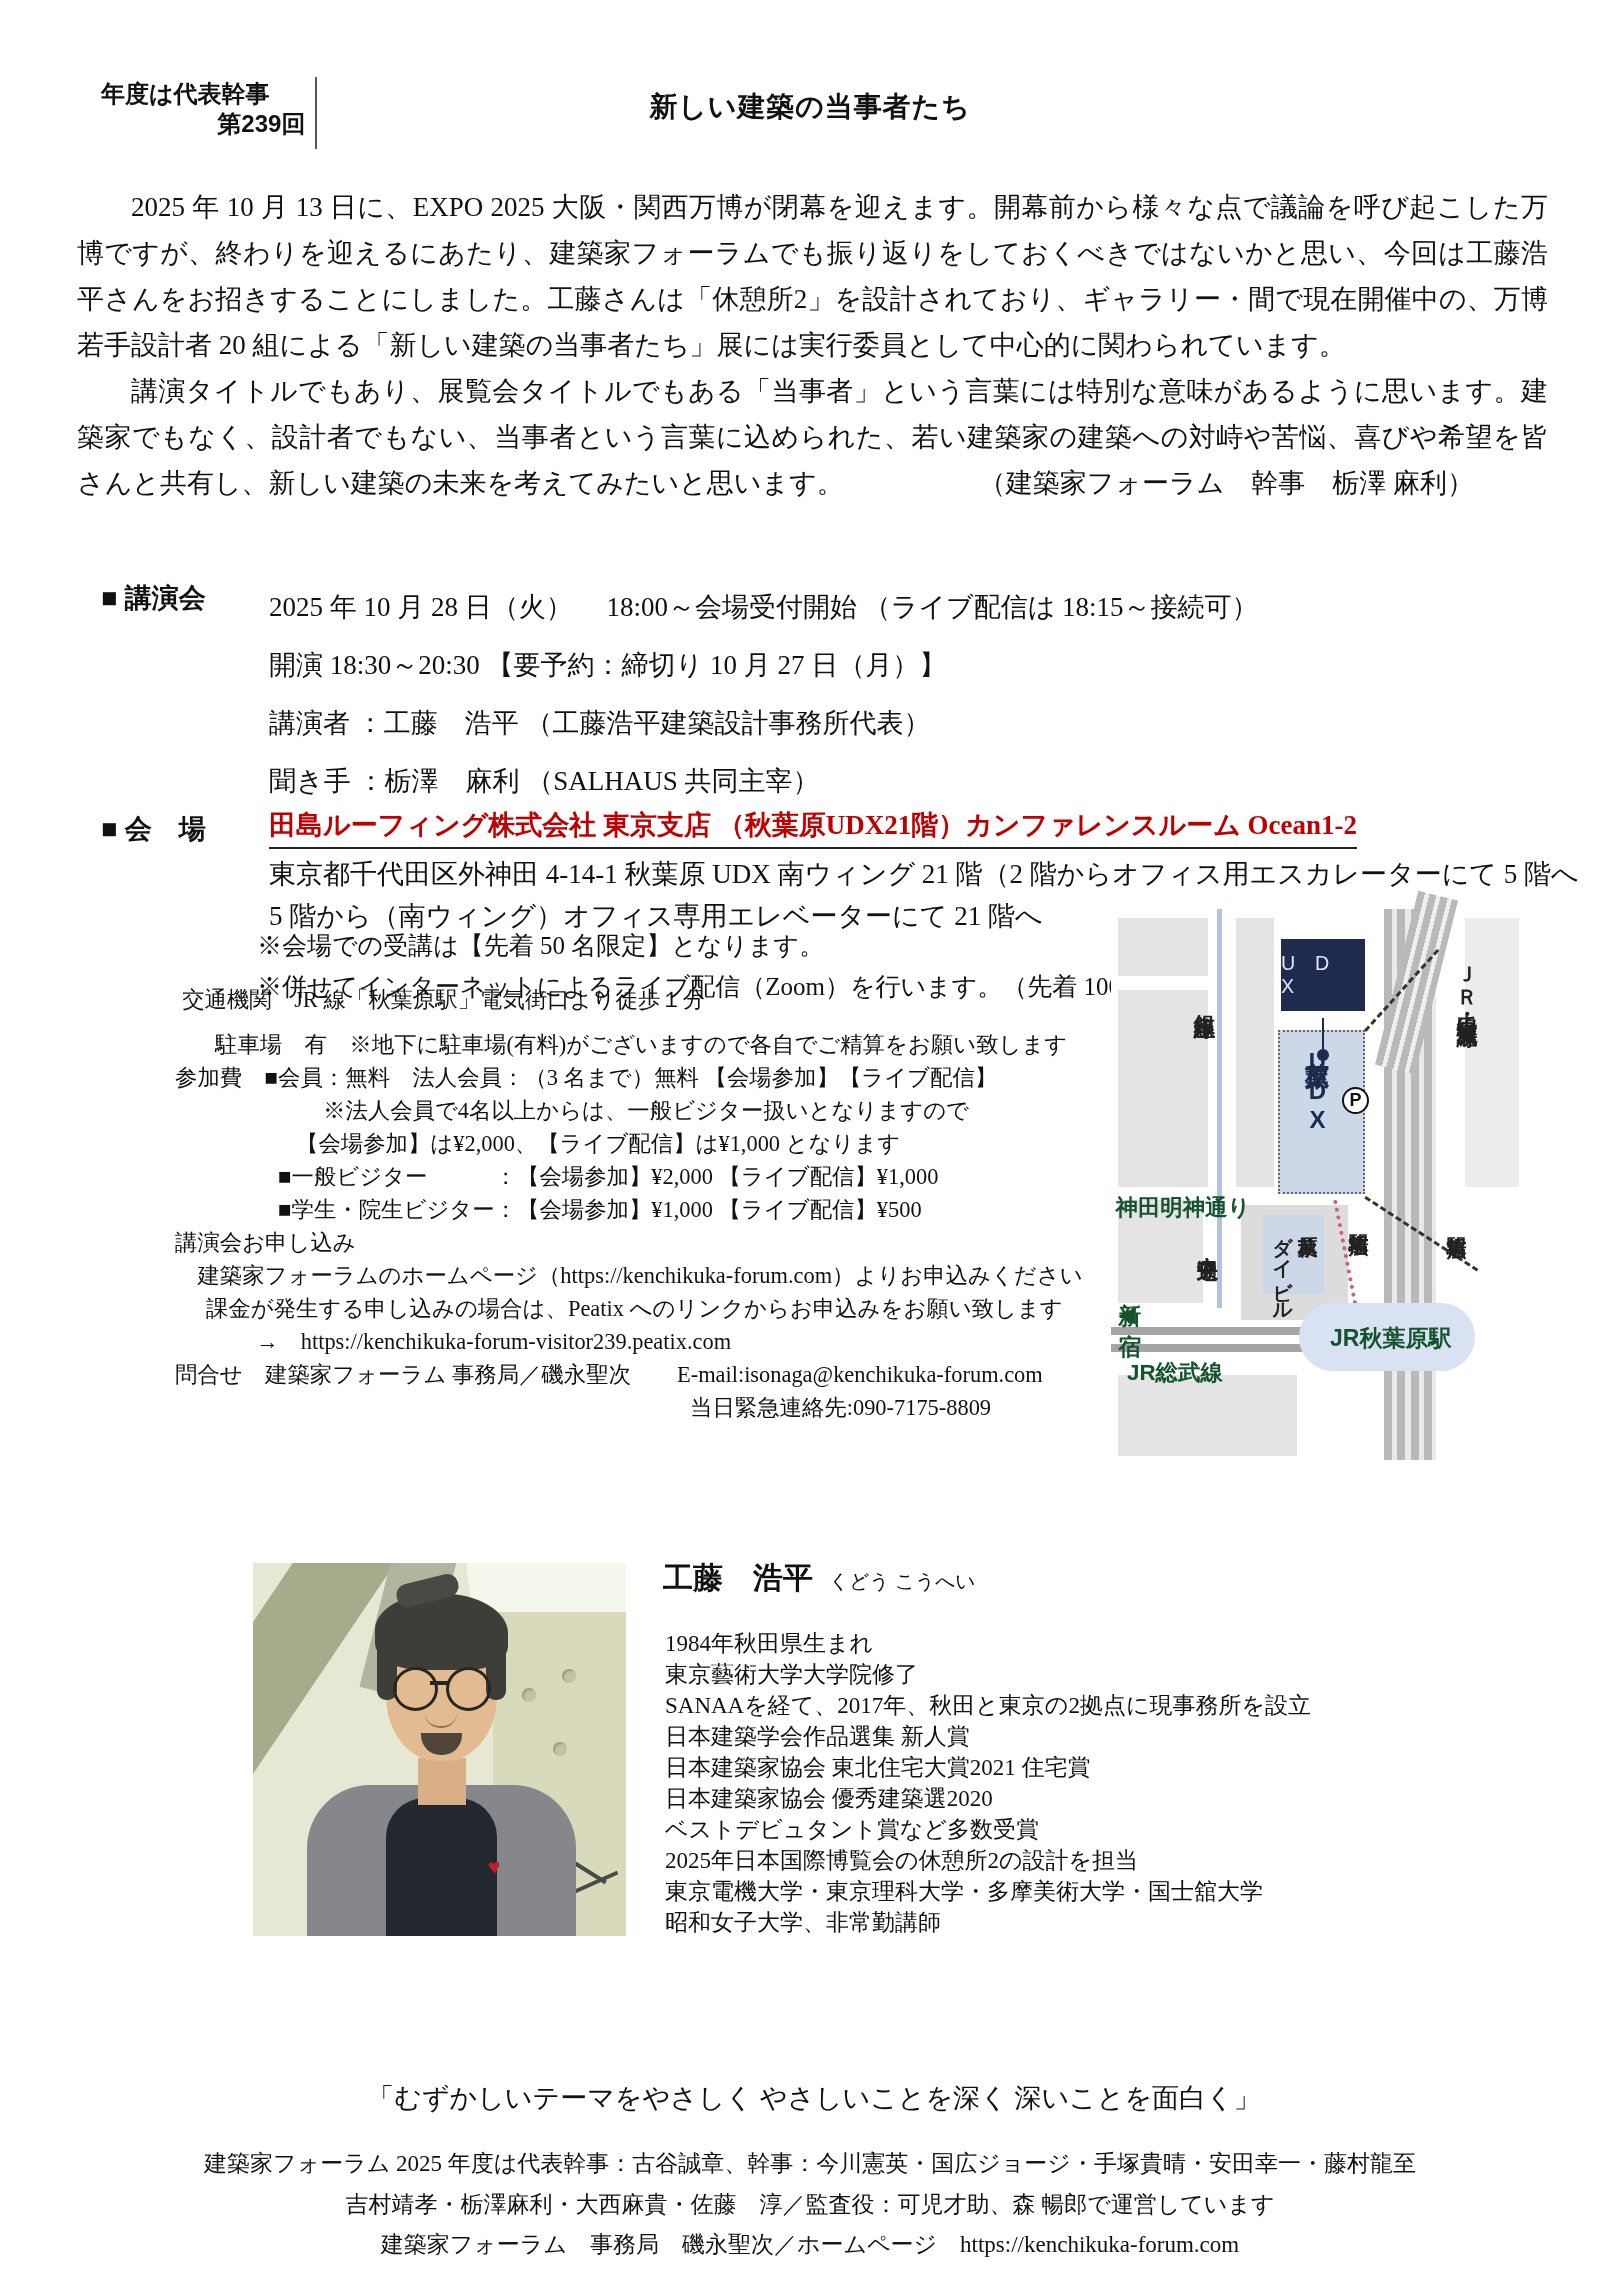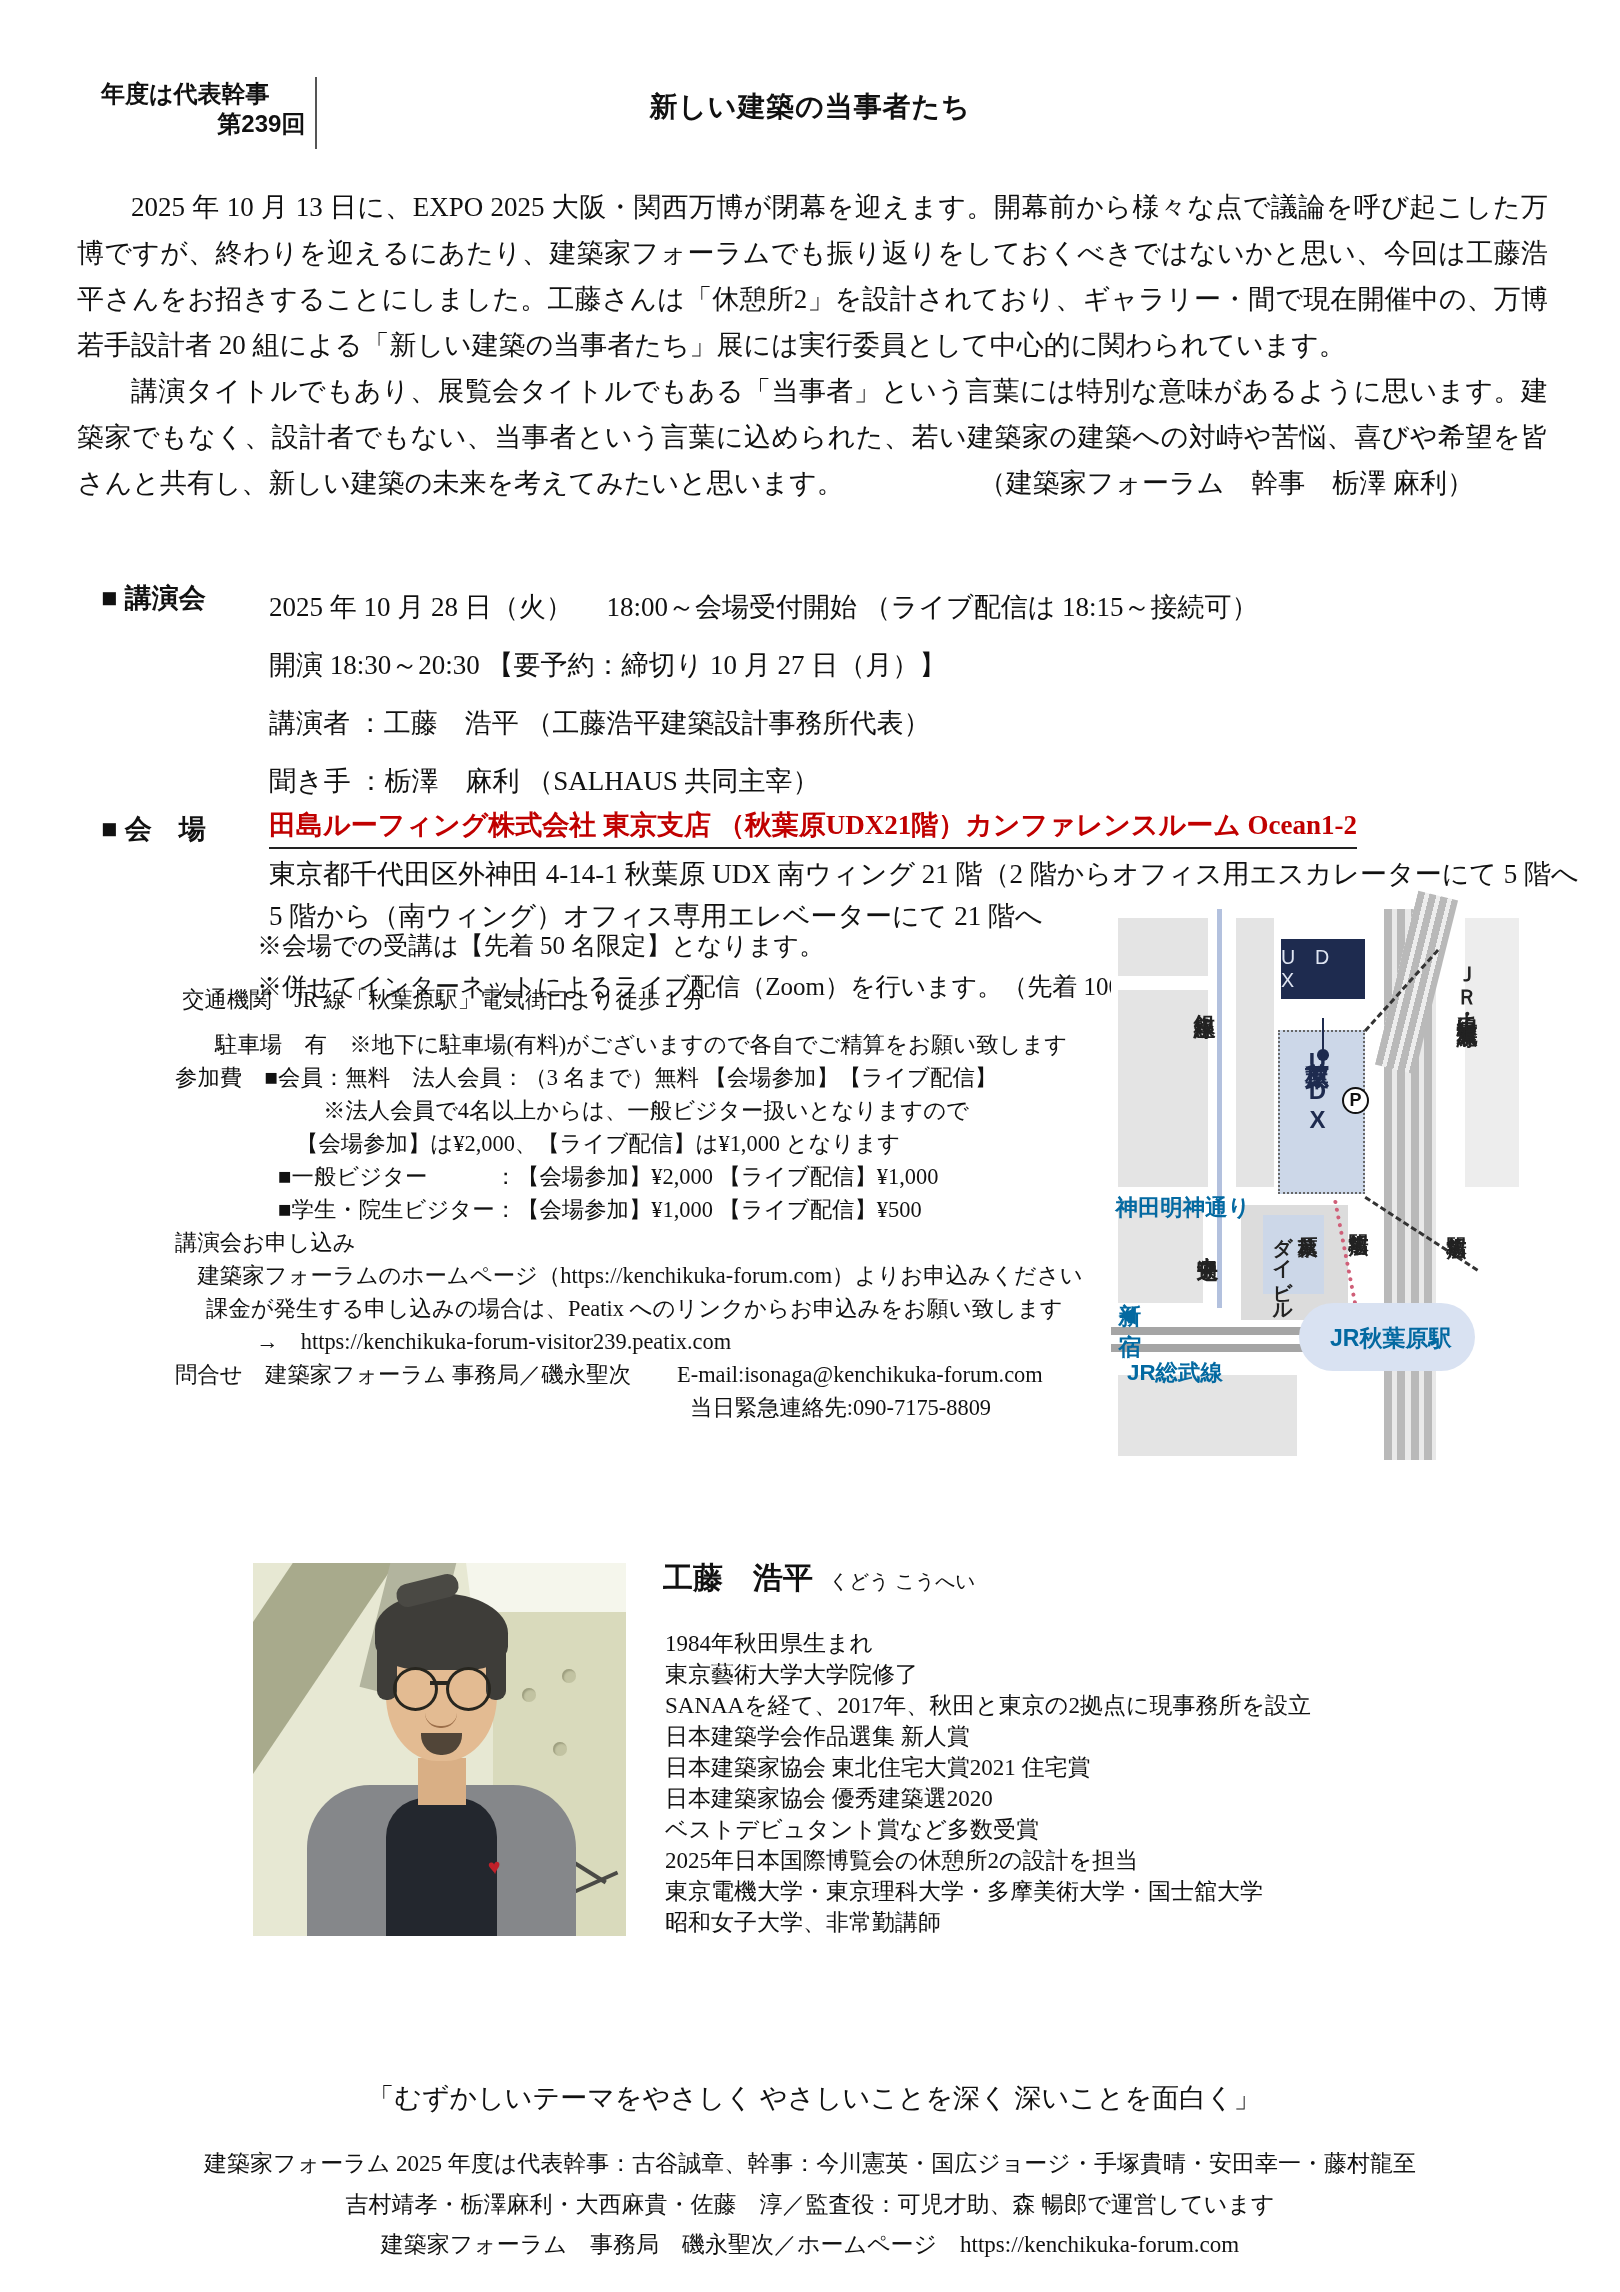--- a/index.html
+++ b/index.html
@@ -36,42 +36,42 @@
   .email-abs{position:absolute;left:502px;top:0;}
   .emg-abs{padding-left:515px;}
 
   
   .map{position:absolute;left:1111px;top:909px;width:412px;height:551px;background:#fff;
        font-family:"Liberation Sans","DejaVu Sans",sans-serif;}
   .map *{position:absolute;box-sizing:border-box;}
   .blk{background:#e4e4e4;}
   .vtext{writing-mode:vertical-rl;text-orientation:upright;font-weight:bold;color:#222;letter-spacing:1.8px;}
   .ginza-line{left:106px;top:0;width:5.4px;height:399px;background:#b3c1de;}
-  .udx-box{left:170px;top:29.6px;width:84px;height:60px;background:#1e2b4f;color:#dfe5f2;
+  .udx-box{left:170px;top:29.6px;width:84px;height:72px;background:#1e2b4f;color:#dfe5f2;
            display:flex;align-items:center;justify-content:center;font-size:19.7px;letter-spacing:7.2px;}
   .udx-link{left:211px;top:109px;width:1.8px;height:34px;background:#1e2b4f;}
   .udx-dot{left:206px;top:140px;width:11.6px;height:11.6px;border-radius:50%;background:#1e2b4f;}
   .udx-bldg{left:167px;top:121px;width:87px;height:164px;border:2.7px dotted #666;background:#ccd7e8;}
   .p-circle{left:231px;top:178px;width:27px;height:27px;border:2.7px solid #111;border-radius:50%;
             background:#fff;color:#111;font-weight:bold;font-size:18px;display:flex;align-items:center;justify-content:center;}
   .rails{left:273px;top:0;width:52px;height:551px;
          background:repeating-linear-gradient(90deg,#b9b9b9 0 8px,#e9e9e9 8px 13.4px);}
   .rails-skew{left:285px;top:-16px;width:41px;height:179px;transform:rotate(14deg);
          background:repeating-linear-gradient(90deg,#b9b9b9 0 7.2px,#eeeeee 7.2px 11.6px);}
   .hatch1{left:253px;top:121px;width:109px;height:0;border-top:3.6px dashed #333;
           transform:rotate(-48deg);transform-origin:left top;}
   .hatch2{left:255px;top:287px;width:134px;height:0;border-top:3.6px dashed #333;
           transform:rotate(33deg);transform-origin:left top;}
   .route{left:222px;top:291px;width:0;height:130px;border-left:4.5px dotted #cf5f78;
          transform:rotate(-11deg);transform-origin:top center;}
   .daibiru{left:152px;top:306px;width:61px;height:79px;background:#ccd7e8;}
   .station{left:188px;top:394px;width:176px;height:68px;background:#d9e2f2;border-radius:34px;}
   .road-h1{left:0;top:418px;width:208px;height:8px;background:#a5a5a5;}
   .road-h2{left:0;top:435px;width:208px;height:8px;background:#a5a5a5;}
-  .map-lbl{font-weight:bold;color:#0369a1;}
+  .map-lbl{font-weight:bold;color:#14532d;}
 
   
   .photo{position:absolute;left:253px;top:1563px;width:373px;height:373px;background:#e7e8d3;overflow:hidden;}
   .photo *{position:absolute;}
   .ph-beam1{left:-54px;top:-81px;width:85px;height:466px;background:#a8aa8c;transform:rotate(34deg);}
   .ph-beam2{left:125px;top:-27px;width:64px;height:161px;background:#b2b49e;transform:rotate(14deg);}
   .ph-sky{left:219px;top:-13.4px;width:166px;height:112px;background:#f5f6ec;transform:rotate(-7deg);}
   .ph-wall{left:240px;top:49px;width:136px;height:327px;background:#d9dabc;}
   .hold{width:14.3px;height:14.3px;border-radius:50%;background:#c2c3a2;box-shadow:inset 1.8px 1.8px 1.8px #9d9e7f;}
   .scrib{width:81px;height:3.6px;background:#4a4a46;}

